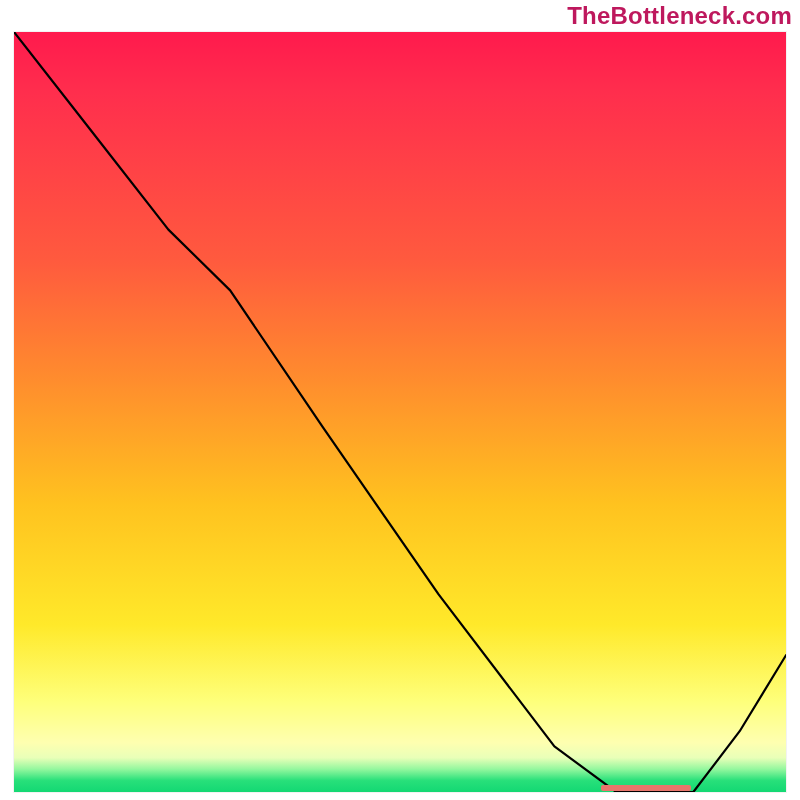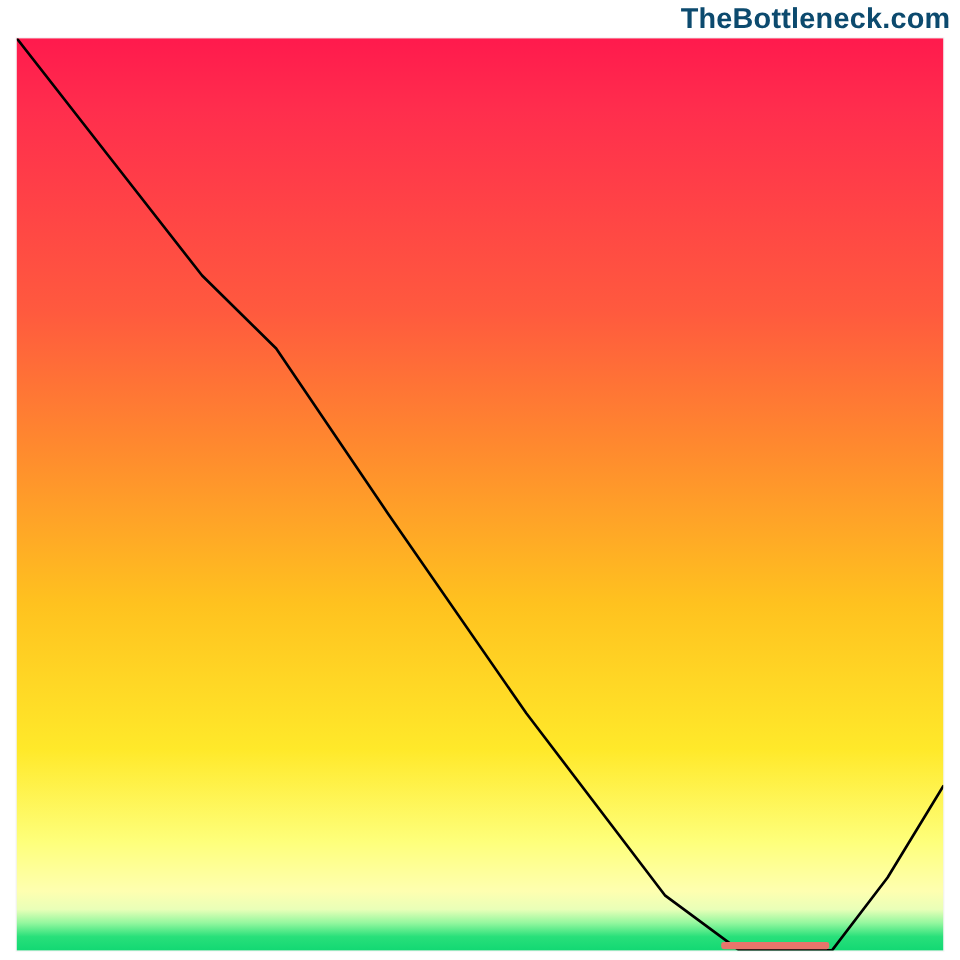--- a/index.html
+++ b/index.html
@@ -15,21 +15,21 @@
     position: relative;
     width: 800px;
     height: 800px;
   }
   .watermark {
     position: absolute;
     top: 2px;
     right: 8px;
     font-size: 24px;
     font-weight: 600;
-    color: #0c4a6e;
+    color: #be185d;
     letter-spacing: 0.2px;
     z-index: 10;
   }
   .plot {
     position: absolute;
     top: 32px;
     left: 14px;
     width: 772px;
     height: 760px;
     

